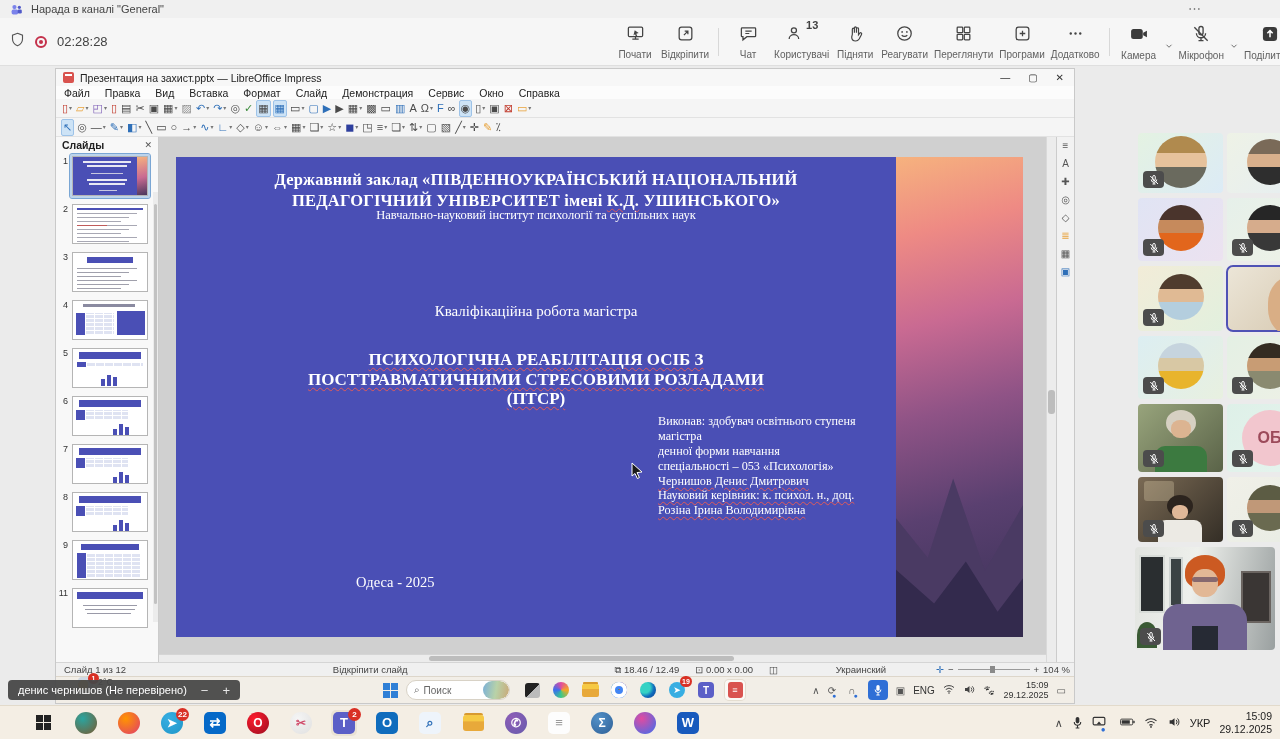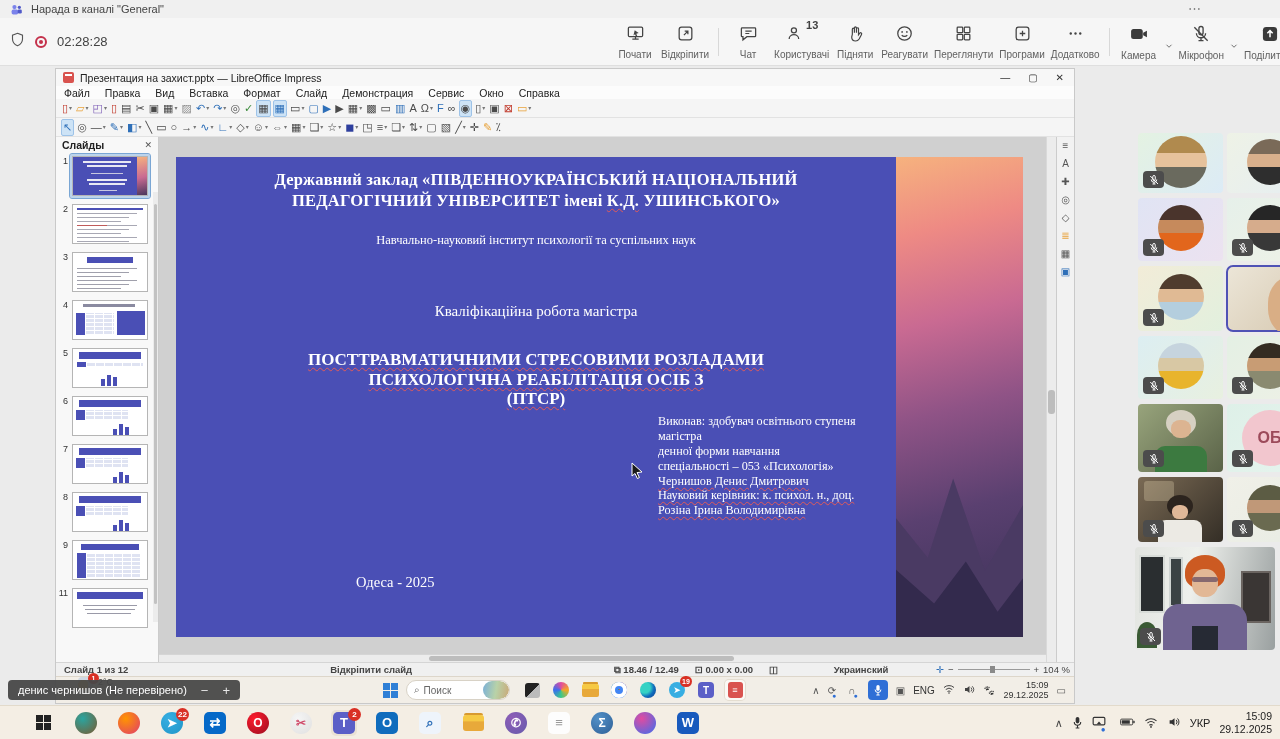--- a/index.html
+++ b/index.html
@@ -59,40 +59,40 @@
   .canvas{ flex:1; background:#d0d0d0; position:relative; overflow:hidden;}
   .slide{ position:absolute; left:17px; top:20px; width:847px; height:480px;
     background:#4a4fb5; font-family:"Liberation Serif",serif; color:#fff; }
   .slide .img{ position:absolute; right:0; top:0; width:127px; height:100%;
     background:linear-gradient(165deg,#f6b27e 0%,#ee8a84 16%,#c96a92 34%,#8f5386 52%,#5a4070 72%,#383055 100%);}
   .ridge{ position:absolute; left:0; right:0; bottom:0;}
   .r1{ height:55%; background:#4a3a63; clip-path:polygon(0 100%,0 55%,25% 70%,45% 40%,70% 75%,100% 50%,100% 100%);}
   .r2{ height:35%; background:#332a4d; clip-path:polygon(0 100%,0 60%,30% 80%,55% 55%,80% 85%,100% 65%,100% 100%);}
   .s-org{ position:absolute; left:40px; top:13px; width:640px; text-align:center;
      font-size:16.5px; font-weight:bold; line-height:1.25; letter-spacing:.2px;}
-  .s-inst{ position:absolute; left:60px; top:76px; width:600px; text-align:center; font-size:12.5px; line-height:1.25;}
+  .s-inst{ position:absolute; left:60px; top:51px; width:600px; text-align:center; font-size:12.5px; line-height:1.25;}
   .s-work{ position:absolute; left:60px; top:146px; width:600px; text-align:center; font-size:15px;}
   .s-title{ position:absolute; left:60px; top:193px; width:600px; text-align:center;
      font-size:17px; font-weight:bold; line-height:1.15;}
   .s-author{ position:absolute; left:482px; top:257px; width:230px; font-size:12.2px; line-height:1.22;}
   .s-city{ position:absolute; left:180px; top:417px; width:360px; text-align:left; font-size:14.5px;}
   .spell{ text-decoration:underline; text-decoration-style:wavy; text-decoration-color:#e05a5a;
      text-decoration-thickness:1px; text-underline-offset:2px;}
   .cursor-arrow{ position:absolute; left:455px; top:305px; width:13px; height:18px; z-index:5;}
   .hscroll{ position:absolute; left:0; right:0; bottom:0; height:8px; background:#ececec; border-top:1px solid #d5d5d5;}
   .hscroll .th{ position:absolute; left:270px; width:305px; top:1px; bottom:1px; background:#bdbdbd; border-radius:3px;}
   .vscroll{ width:10px; background:#ececec; border-left:1px solid #d9d9d9; position:relative;}
   .vscroll .th{ position:absolute; left:1px; right:1px; top:253px; height:24px; background:#bdbdbd; border-radius:3px;}
   .sidebarstrip{ width:18px; background:#f2f2f2; border-left:1px solid #ccc; display:flex; flex-direction:column; align-items:center; padding-top:4px; gap:8px;}
   .sideico{ font-size:10px; color:#555; line-height:10px;}
 
   
   .statusbar{ height:14px; background:#f0f0f0; border-top:1px solid #d5d5d5; display:flex; align-items:center;
      font-size:9.5px; color:#444; }
-  .st{ padding:0 8px; white-space:nowrap;font-weight:bold;}
+  .st{ padding:0 8px; white-space:nowrap;}
   .st.name{ flex:1; text-align:center;}
   .zoomer{ display:flex; align-items:center; gap:4px; padding-right:4px;}
   .ztrack{ position:relative; width:72px; height:1px; background:#9a9a9a;}
   .ztrack .kn{ position:absolute; left:45%; top:-3px; width:5px; height:7px; background:#8a8a8a;}
 
   
   .inner-task{ height:27px; background:#f2eee7; border-top:1px solid #ddd6ca; display:flex; align-items:center; position:relative;}
   .itb-start{ margin-left:327px; }
   .win4{ width:15px; height:15px; display:grid; grid-template-columns:7px 7px; grid-template-rows:7px 7px; gap:1px;}
   .win4 i{ background:#2f7fd6; }
@@ -543,22 +543,22 @@
           <div class="img">
             <div class="ridge r1"></div>
               <div class="ridge r2"></div>
           </div>
           <div class="s-org" id="s-org"><span>Державний заклад «ПІВДЕННОУКРАЇНСЬКИЙ НАЦІОНАЛЬНИЙ ПЕДАГОГІЧНИЙ УНІВЕРСИТЕТ імені </span><span class="spell">К.Д.</span><span> УШИНСЬКОГО»</span></div>
           <div class="s-inst">
             <div>Навчально-науковий інститут психології та суспільних наук</div>
           </div>
           <div class="s-work">Кваліфікаційна робота магістра</div>
           <div class="s-title" id="s-title">
+              <div class="spell">ПСИХОЛОГІЧНА РЕАБІЛІТАЦІЯ ОСІБ З</div>
               <div class="spell">ПОСТТРАВМАТИЧНИМИ СТРЕСОВИМИ РОЗЛАДАМИ</div>
-              <div class="spell">ПСИХОЛОГІЧНА РЕАБІЛІТАЦІЯ ОСІБ З</div>
               <div class="spell">(ПТСР)</div>
             </div>
           <div class="s-author" id="s-author">
               <div>Виконав: здобувач освітнього ступеня</div>
               <div>магістра</div>
               <div>денної форми навчання</div>
               <div>спеціальності – 053 «Психологія»</div>
               <div class="spell">Чернишов Денис Дмитрович</div>
               <div> </div>
               <div class="spell">Науковий керівник: к. психол. н., доц.</div>

